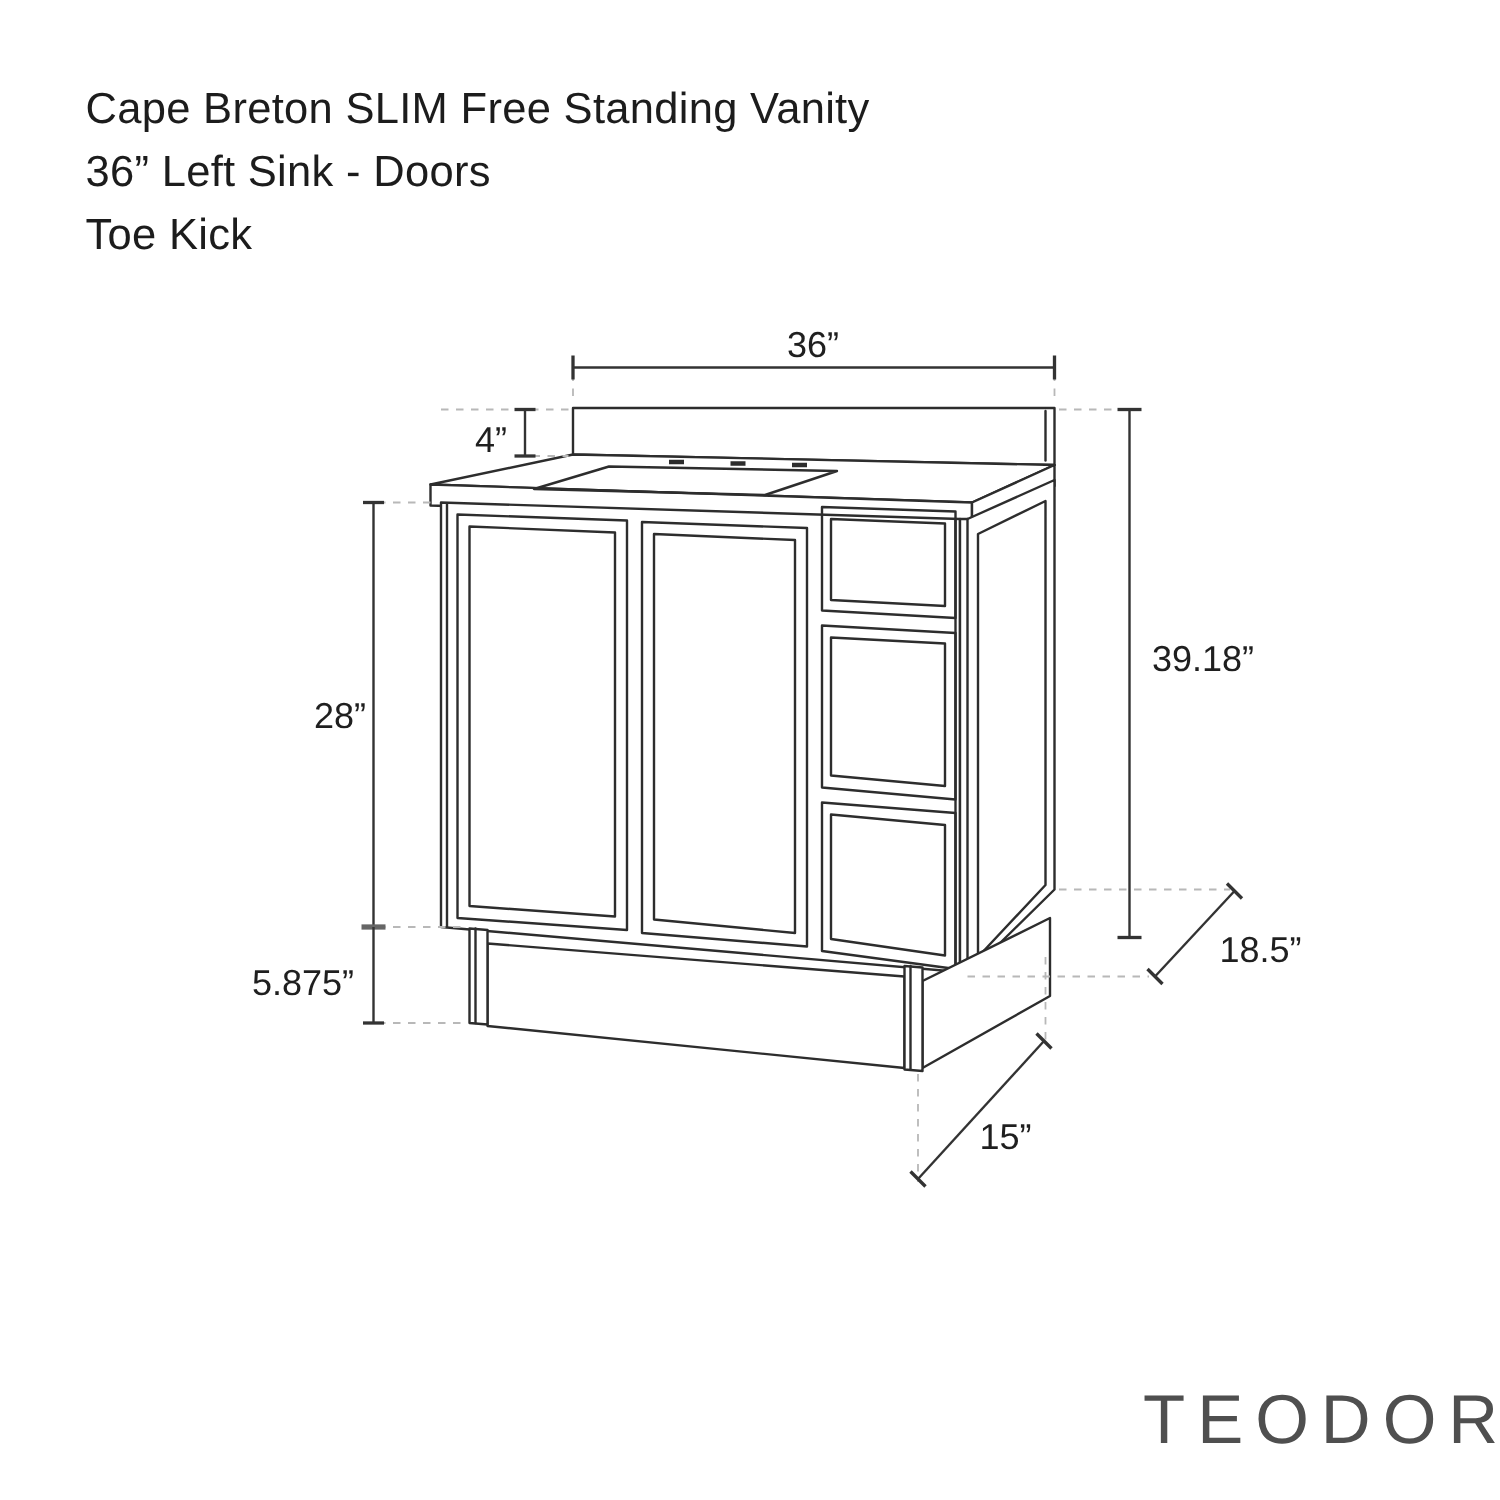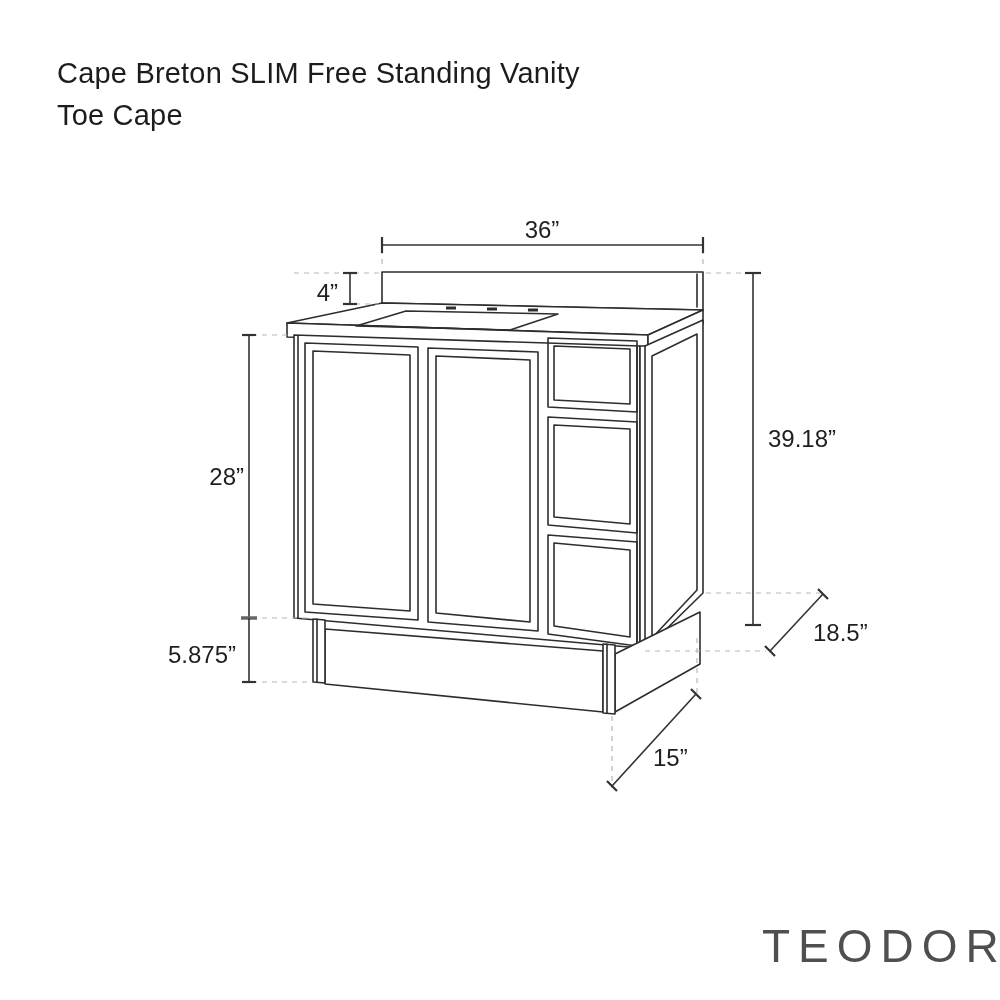--- a/index.html
+++ b/index.html
@@ -90,21 +90,22 @@
     stroke-width: 3;
   }
 </style>
 </head>
 <body>
 
 <div class="stage">
 
   <div class="title-block">
     <div>Cape Breton SLIM Free Standing Vanity</div>
-    <div>Toe Cape</div>
+    <div>36” Left Sink - Doors</div>
+    <div>Toe Kick</div>
   </div>
 
   <svg class="drawing-svg" viewBox="0 0 1000 1000">
 
     <g>
       <path class="solid" d="M382,272 L703,272 L703,310 L382,303 Z"></path>
       <line class="edge" x1="697" y1="274" x2="697" y2="307"></line>
     </g>
 
     <g>

